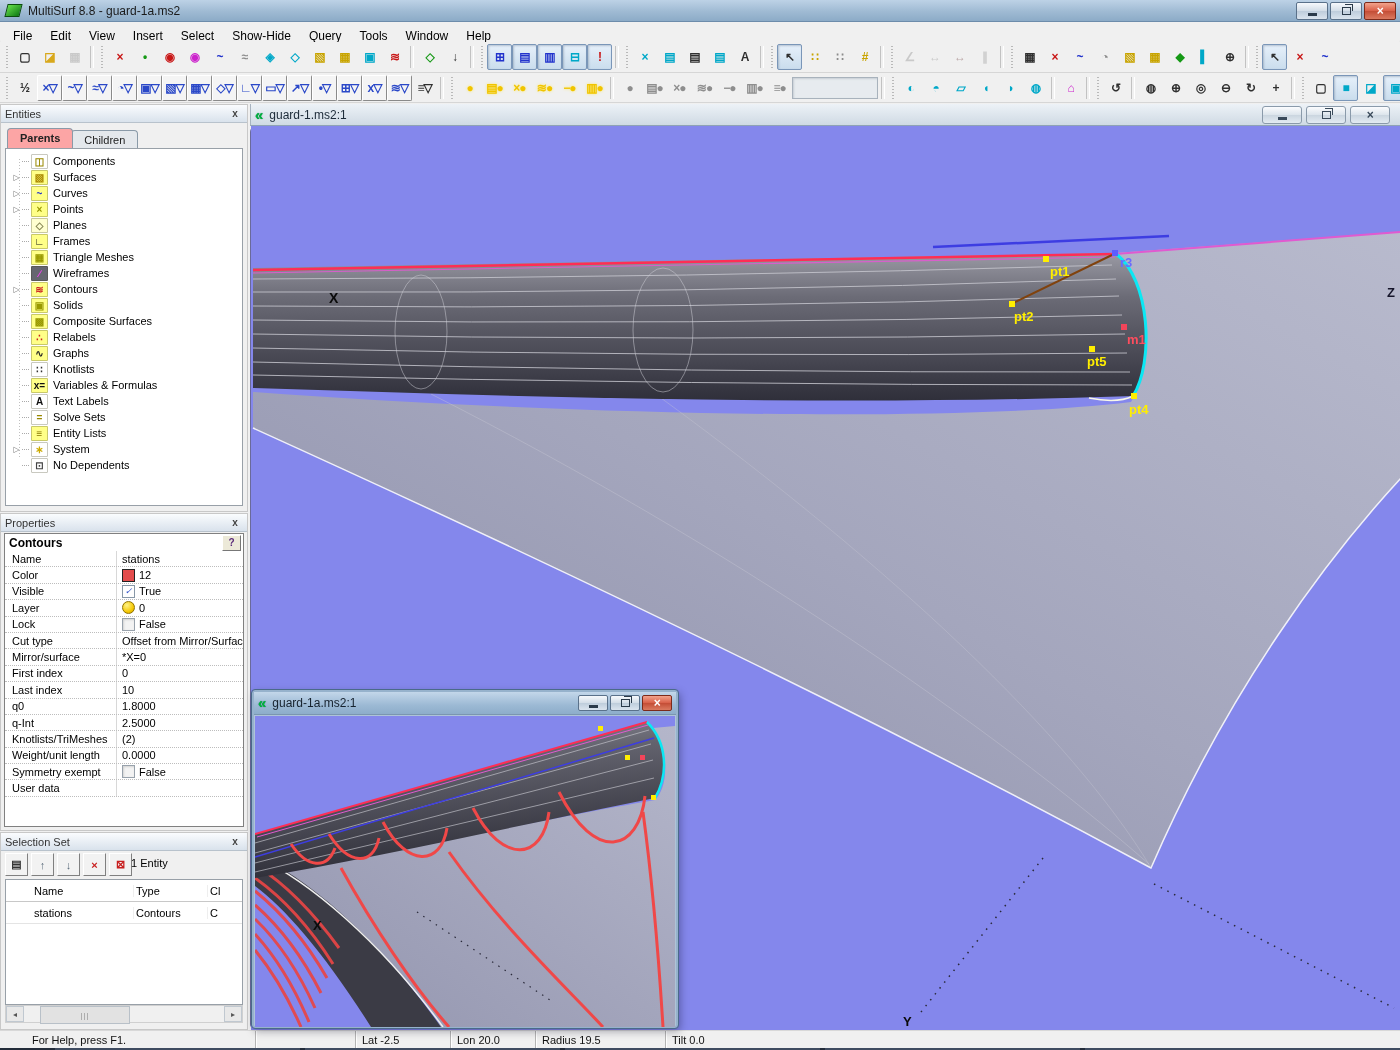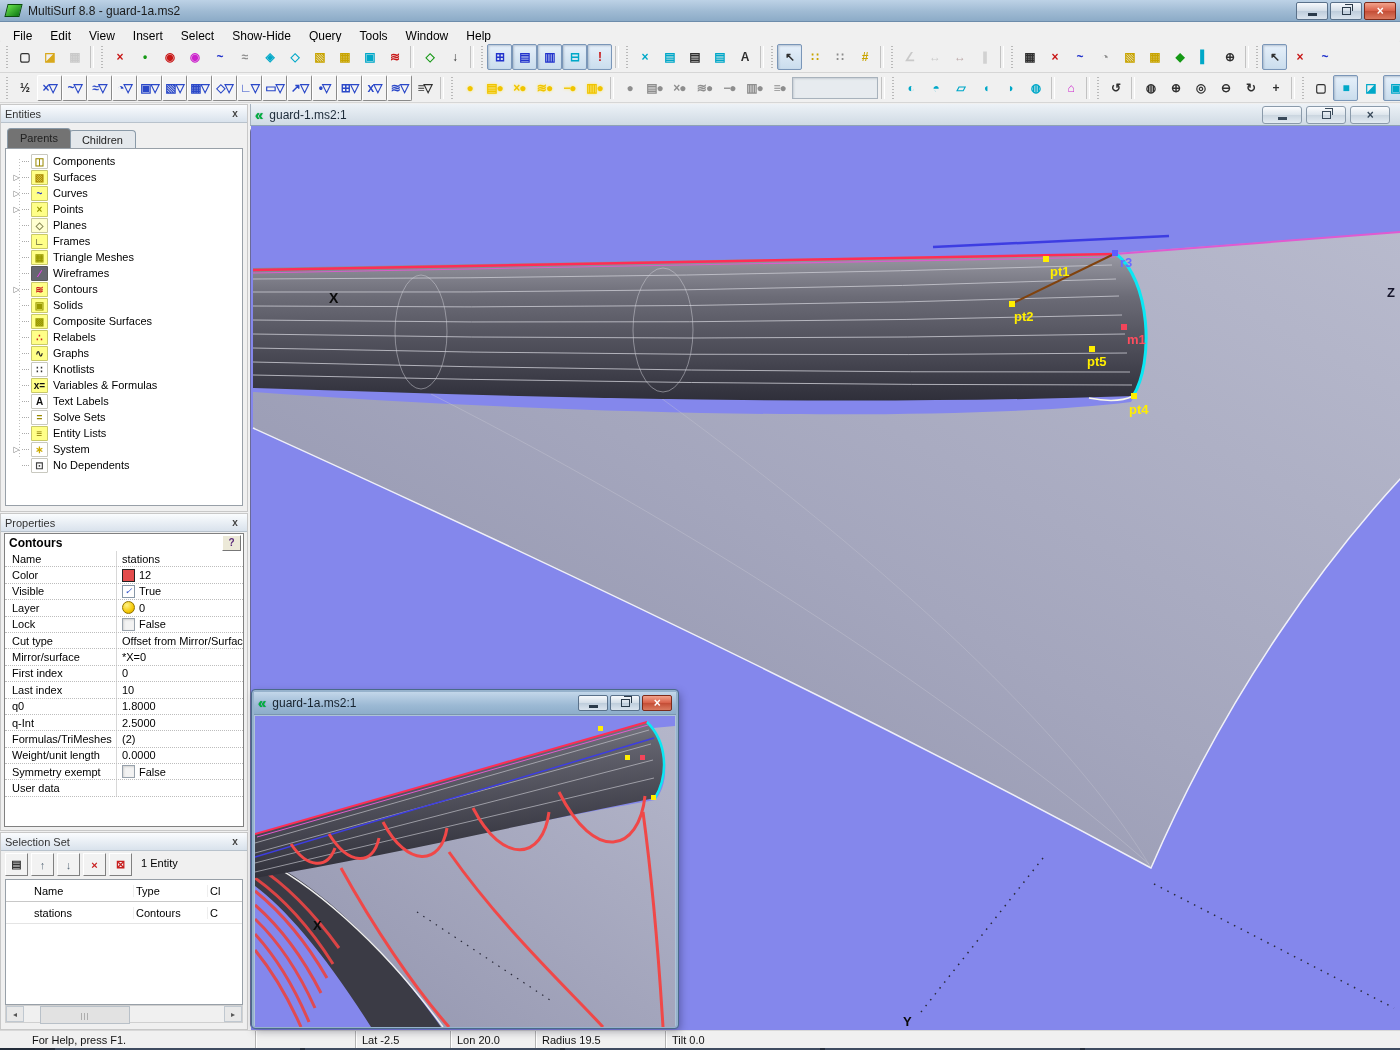--- a/index.html
+++ b/index.html
@@ -52,21 +52,21 @@
   
   .panel{left:0;width:248px;background:#f0f0f0;border:1px solid #c8c8c8;box-sizing:border-box;}
   .phead{height:17px;background:linear-gradient(#fafcfe,#d9e2ec);border-bottom:1px solid #b8c2cc;
     display:flex;align-items:center;padding:0 4px;font-size:11px;color:#333;}
   .pclose{margin-left:auto;width:14px;height:13px;display:flex;align-items:center;justify-content:center;
     font-size:10px;font-weight:bold;color:#444;border:1px solid transparent;}
   #entities{top:104px;height:408px;}
   #ent-tabs{position:absolute;top:21px;left:6px;display:flex;align-items:flex-end;height:22px;}
   .tab{padding:3px 12px 2px;border:1px solid #8a9aa8;border-bottom:none;background:#e4e8ec;
     border-radius:4px 4px 0 0;font-size:11px;margin-right:-2px;color:#222;}
-  .tab.active{background:#737373;position:relative;z-index:2;padding-bottom:4px;}
+  .tab.active{background:#fca5a5;position:relative;z-index:2;padding-bottom:4px;font-weight:bold;}
   #tree{position:absolute;top:43px;left:4px;right:4px;bottom:5px;background:#fff;border:1px solid #98a0a8;
     padding-top:4px;overflow:hidden;
     background-image:repeating-linear-gradient(to bottom,#c0c0c0 0 1px,transparent 1px 3px);
     background-size:1px 300px;background-position:13px 10px;background-repeat:no-repeat;background-color:#fff;}
   .trow{height:16px;display:flex;align-items:center;font-size:11px;color:#000;padding-left:5px;}
   .texp{width:11px;height:11px;font-size:8px;color:#777;display:flex;align-items:center;justify-content:center;flex:0 0 auto;}
   .texp.on::before{content:"▷";}
   .tstub{width:7px;border-top:1px dotted #aaa;margin-right:2px;flex:0 0 auto;}
   .tico{width:15px;height:13px;display:flex;align-items:center;justify-content:center;font-size:10px;
     font-weight:bold;margin-right:5px;border-radius:1px;flex:0 0 auto;border:1px solid rgba(60,60,30,.28);}
@@ -836,21 +836,21 @@
       </div>
 
       <div class="prow">
         <span class="plabel">q-Int</span>
         <span class="pval">
           <span>2.5000</span>
         </span>
       </div>
 
       <div class="prow">
-        <span class="plabel">Formulas/TriMeshes</span>
+        <span class="plabel">Knotlists/TriMeshes</span>
         <span class="pval">
           <span>(2)</span>
         </span>
       </div>
 
       <div class="prow">
         <span class="plabel">Weight/unit length</span>
         <span class="pval">
           <span>0.0000</span>
         </span>
@@ -889,21 +889,21 @@
       <span class="selbtn gray">
         <i class="g" style="font-style:normal">↓</i>
       </span>
       <span class="selbtn red">
         <i class="g" style="font-style:normal">×</i>
       </span>
       <span class="selbtn red">
         <i class="g" style="font-style:normal">⊠</i>
       </span>
     </div>
-  <span class="abs" id="selcount" style="top:24px;left:134px;">1 Entity</span>
+  <span class="abs" id="selcount" style="top:24px;left:124px;">1 Entity</span>
   <div id="seltable">
     <div class="srow head">
       <span class="sc1">Name</span>
       <span class="sc2">Type</span>
       <span class="sc3">Cl</span>
     </div>
     <div>
 
         <div class="srow">
           <span class="sc1">stations</span>

